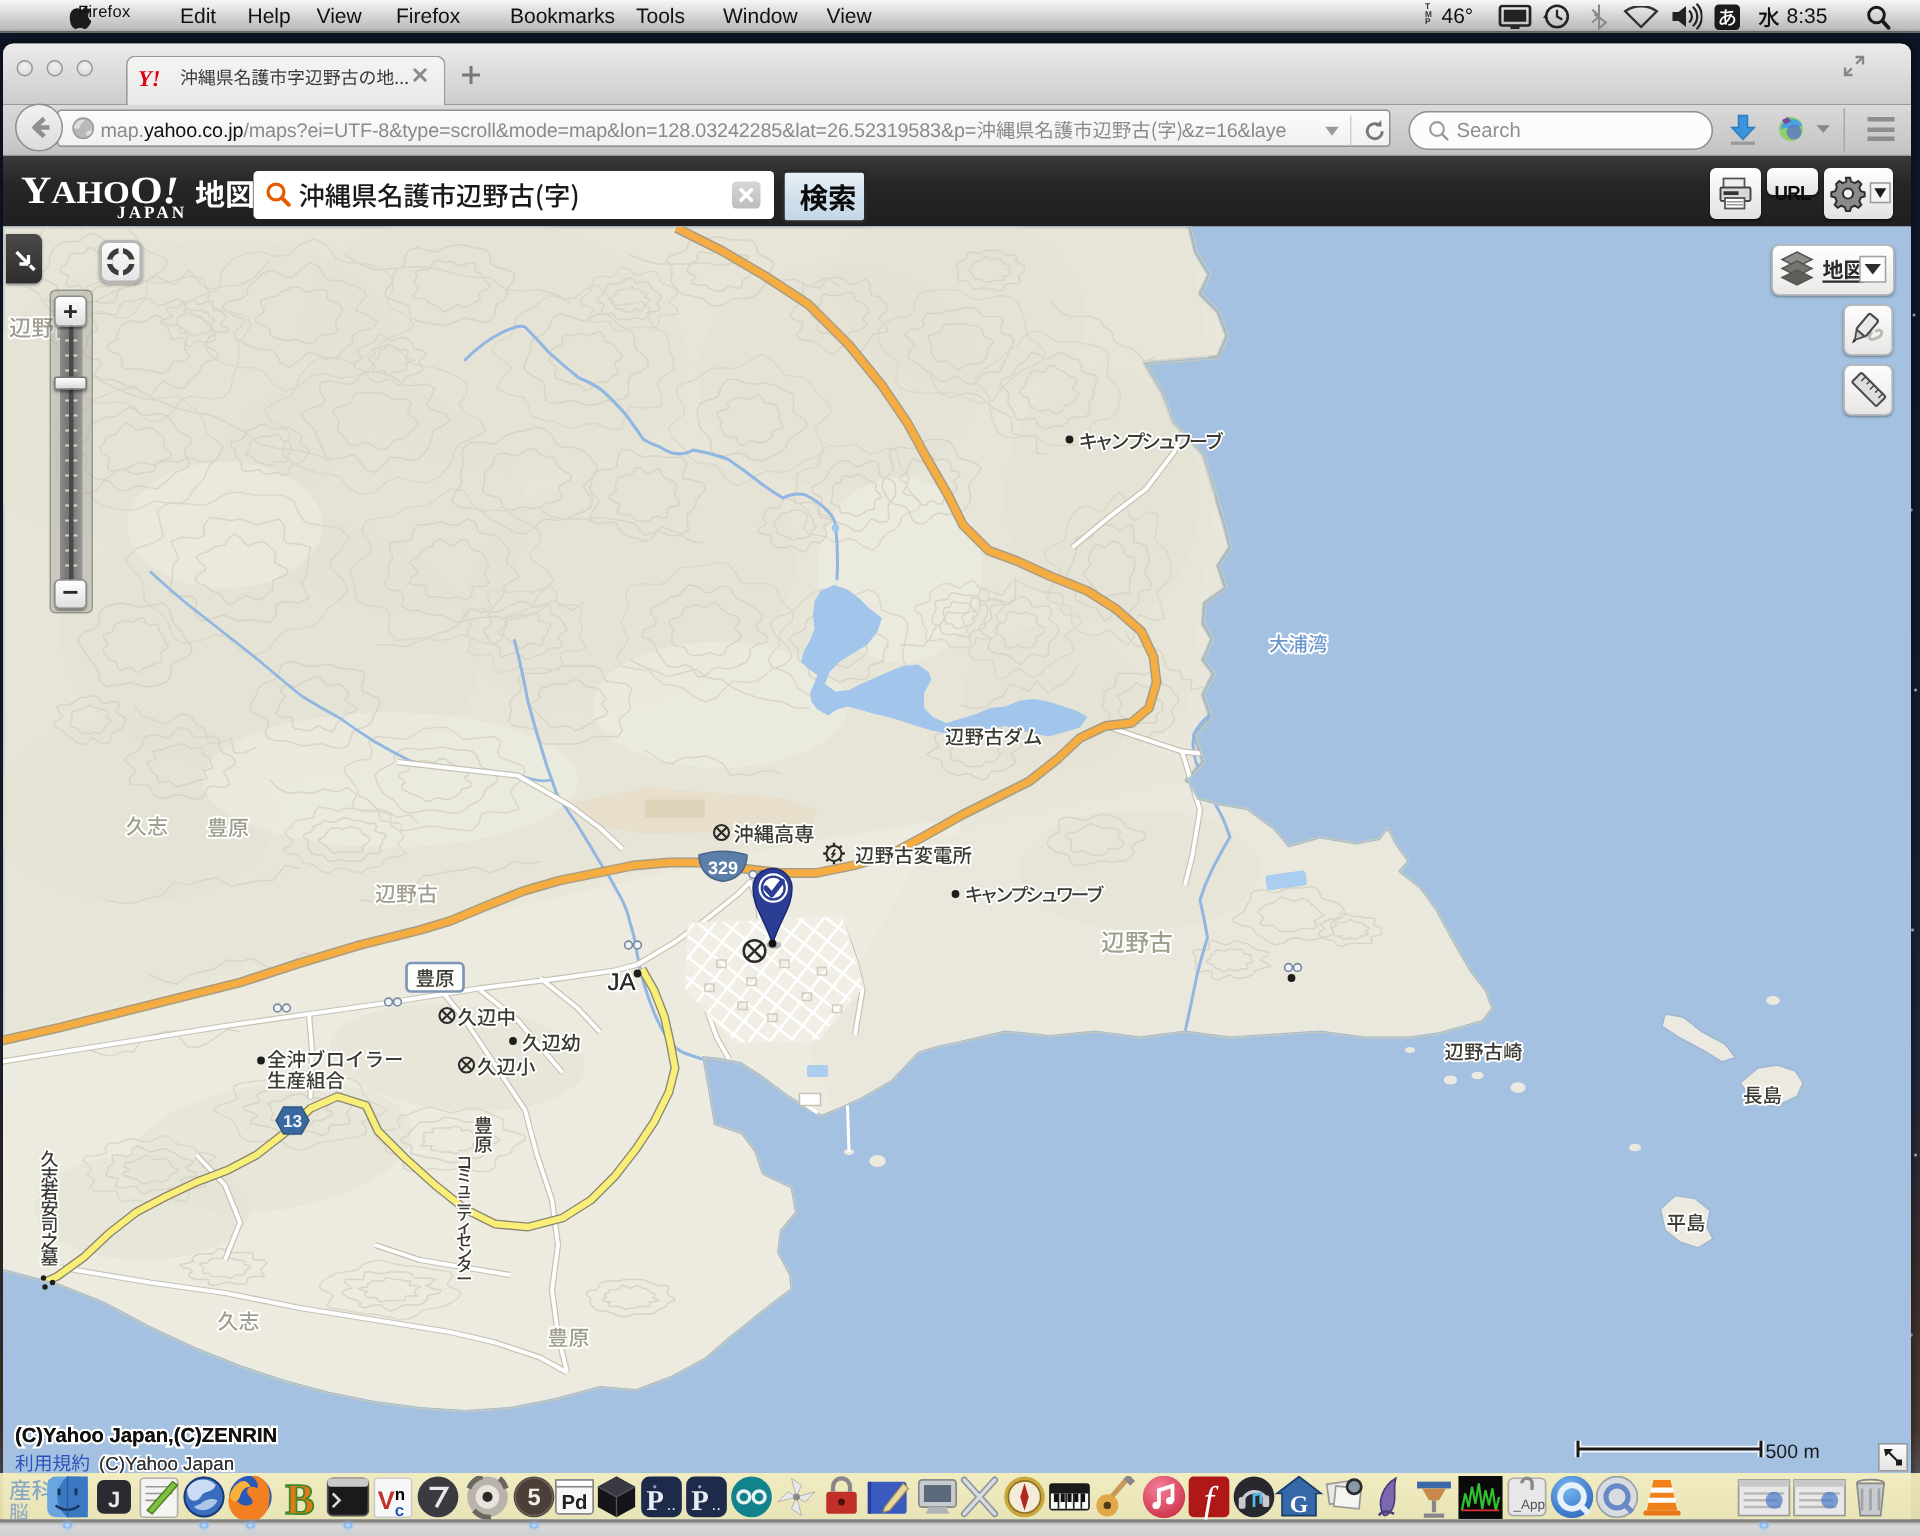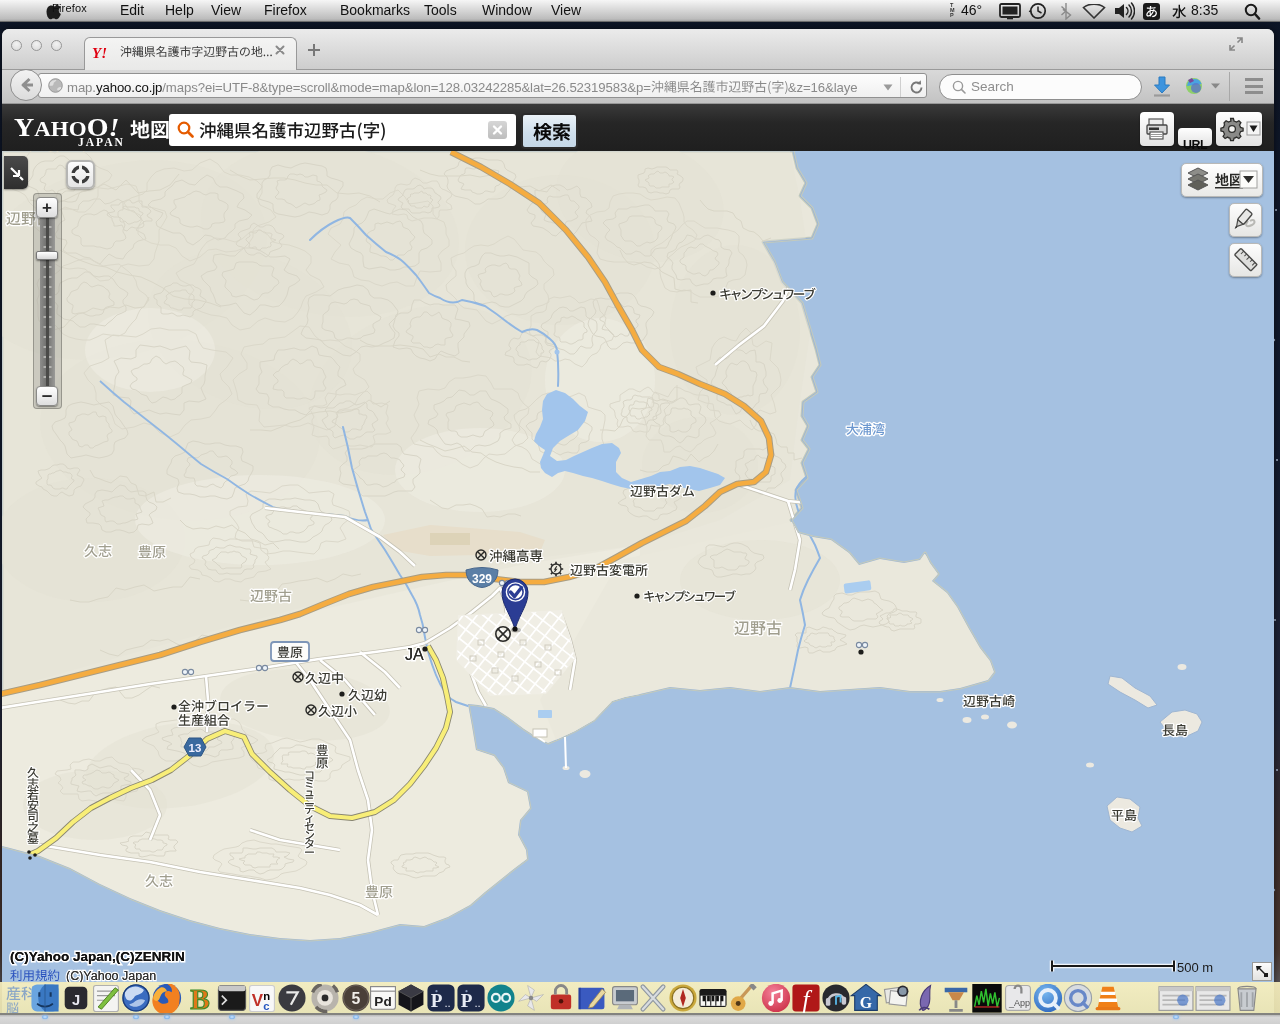--- a/index.html
+++ b/index.html
@@ -161,21 +161,21 @@
  <div class="abs" style="left:1140px;top:110px"></div>
  <div class="abs" style="left:1138px;top:8px;width:34px;height:34px;background:linear-gradient(#ffffff,#e2e2e2);border-radius:4px;box-shadow:0 1px 2px rgba(0,0,0,.5)">
   <svg width="34" height="34" viewBox="0 0 34 34">
    <rect x="9" y="7" width="14" height="8" fill="#eee" stroke="#555" stroke-width="1.2"></rect>
    <rect x="7" y="13" width="20" height="9" rx="1" fill="#d8d8d8" stroke="#444" stroke-width="1.3"></rect>
    <rect x="10" y="20" width="13" height="7" fill="#fff" stroke="#555" stroke-width="1.2"></rect>
    <path d="M11 22.5h11M11 24.5h11" stroke="#999" stroke-width="1"></path>
    <rect x="9" y="15.5" width="10" height="2.5" fill="#333"></rect>
   </svg>
  </div>
- <div class="abs" style="left:1176px;top:24px;width:34px;height:18px;background:linear-gradient(#ffffff,#e2e2e2);border-radius:4px;box-shadow:0 1px 2px rgba(0,0,0,.5)">
+ <div class="abs" style="left:1176px;top:8px;width:34px;height:18px;background:linear-gradient(#ffffff,#e2e2e2);border-radius:4px;box-shadow:0 1px 2px rgba(0,0,0,.5)">
       <div style="font-weight:bold;font-size:13.5px;color:#0a0a0a;text-align:center;line-height:34px;letter-spacing:-0.5px;transform:scaleX(.92)">URL</div>
     </div>
  <div class="abs" style="left:1214px;top:8px;width:46px;height:34px;background:linear-gradient(#ffffff,#e2e2e2);border-radius:4px;box-shadow:0 1px 2px rgba(0,0,0,.5)">
   <svg width="46" height="34" viewBox="0 0 46 34">
    <g fill="#8a8a88" stroke="#2e2e2c" stroke-width="1.3">
     <path d="M14.6,6.5 h2.8 l.7,2.6 a8.2,8.2 0 0 1 2.4,1 l2.4,-1.4 2,2 -1.4,2.4 a8.2,8.2 0 0 1 1,2.4 l2.6,.7 v2.8 l-2.6,.7 a8.2,8.2 0 0 1 -1,2.4 l1.4,2.4 -2,2 -2.4,-1.4 a8.2,8.2 0 0 1 -2.4,1 l-.7,2.6 h-2.8 l-.7,-2.6 a8.2,8.2 0 0 1 -2.4,-1 l-2.4,1.4 -2,-2 1.4,-2.4 a8.2,8.2 0 0 1 -1,-2.4 l-2.6,-.7 v-2.8 l2.6,-.7 a8.2,8.2 0 0 1 1,-2.4 L8.1,10.7 l2,-2 2.4,1.4 a8.2,8.2 0 0 1 2.4,-1 z"></path>
     <circle cx="16" cy="17" r="3.4" fill="#f2f2f0"></circle>
    </g>
    <rect x="31" y="10" width="13" height="13" fill="#f5f5f5" stroke="#999"></rect>
    <path d="M33.5 13.5h8L37.5 20z" fill="#1a1a1a"></path>

